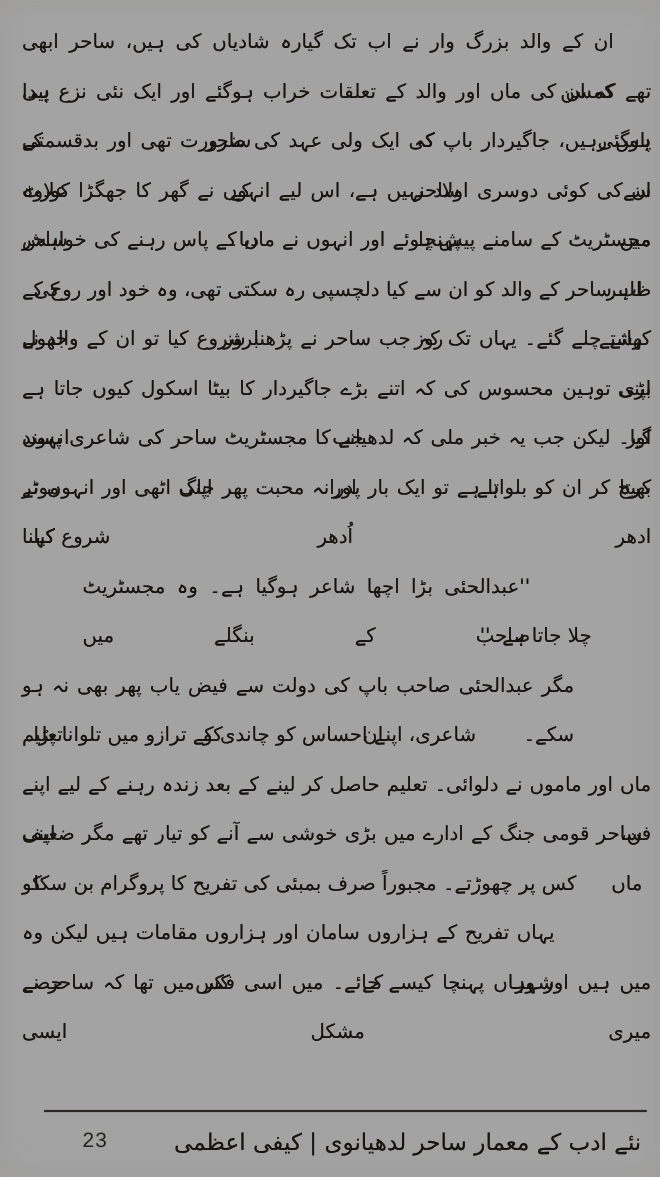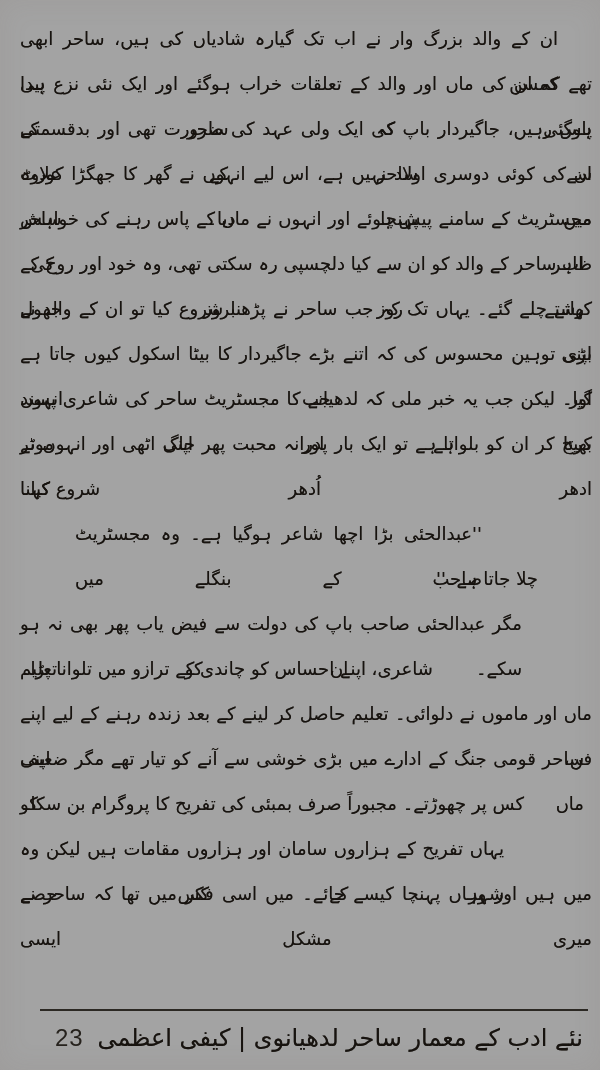--- a/index.html
+++ b/index.html
@@ -50,28 +50,28 @@
     left:40px;width:548px;top:1009px;height:2px;
     background:#2b2823;
   }
   .footer-row{
     position:absolute;
     left:0;right:17px;top:1016px;height:44px;
     display:flex;align-items:center;justify-content:space-between;
     direction:ltr;
   }
   .page-number{
-    padding-left:55px;
+    padding-left:75px;
     font-family:"Liberation Sans", sans-serif;
-    font-size:24px;color:#26221d;
+    font-size:19px;color:#26221d;
     letter-spacing:1px;
   }
   .running-title{
     direction:rtl;
-    font-size:24px;color:#17130f;
+    font-size:21px;color:#17130f;
     text-shadow:0 0 .5px rgba(20,15,10,.55);
   }
 </style>
 </head>
 <body>
 
 <div class="page">
 
   <div class="text-block">
     <div class="line ind-sm">ان کے والد بزرگ وار نے اب تک گیارہ شادیاں کی ہیں، ساحر ابھی کمسن ہی</div>

